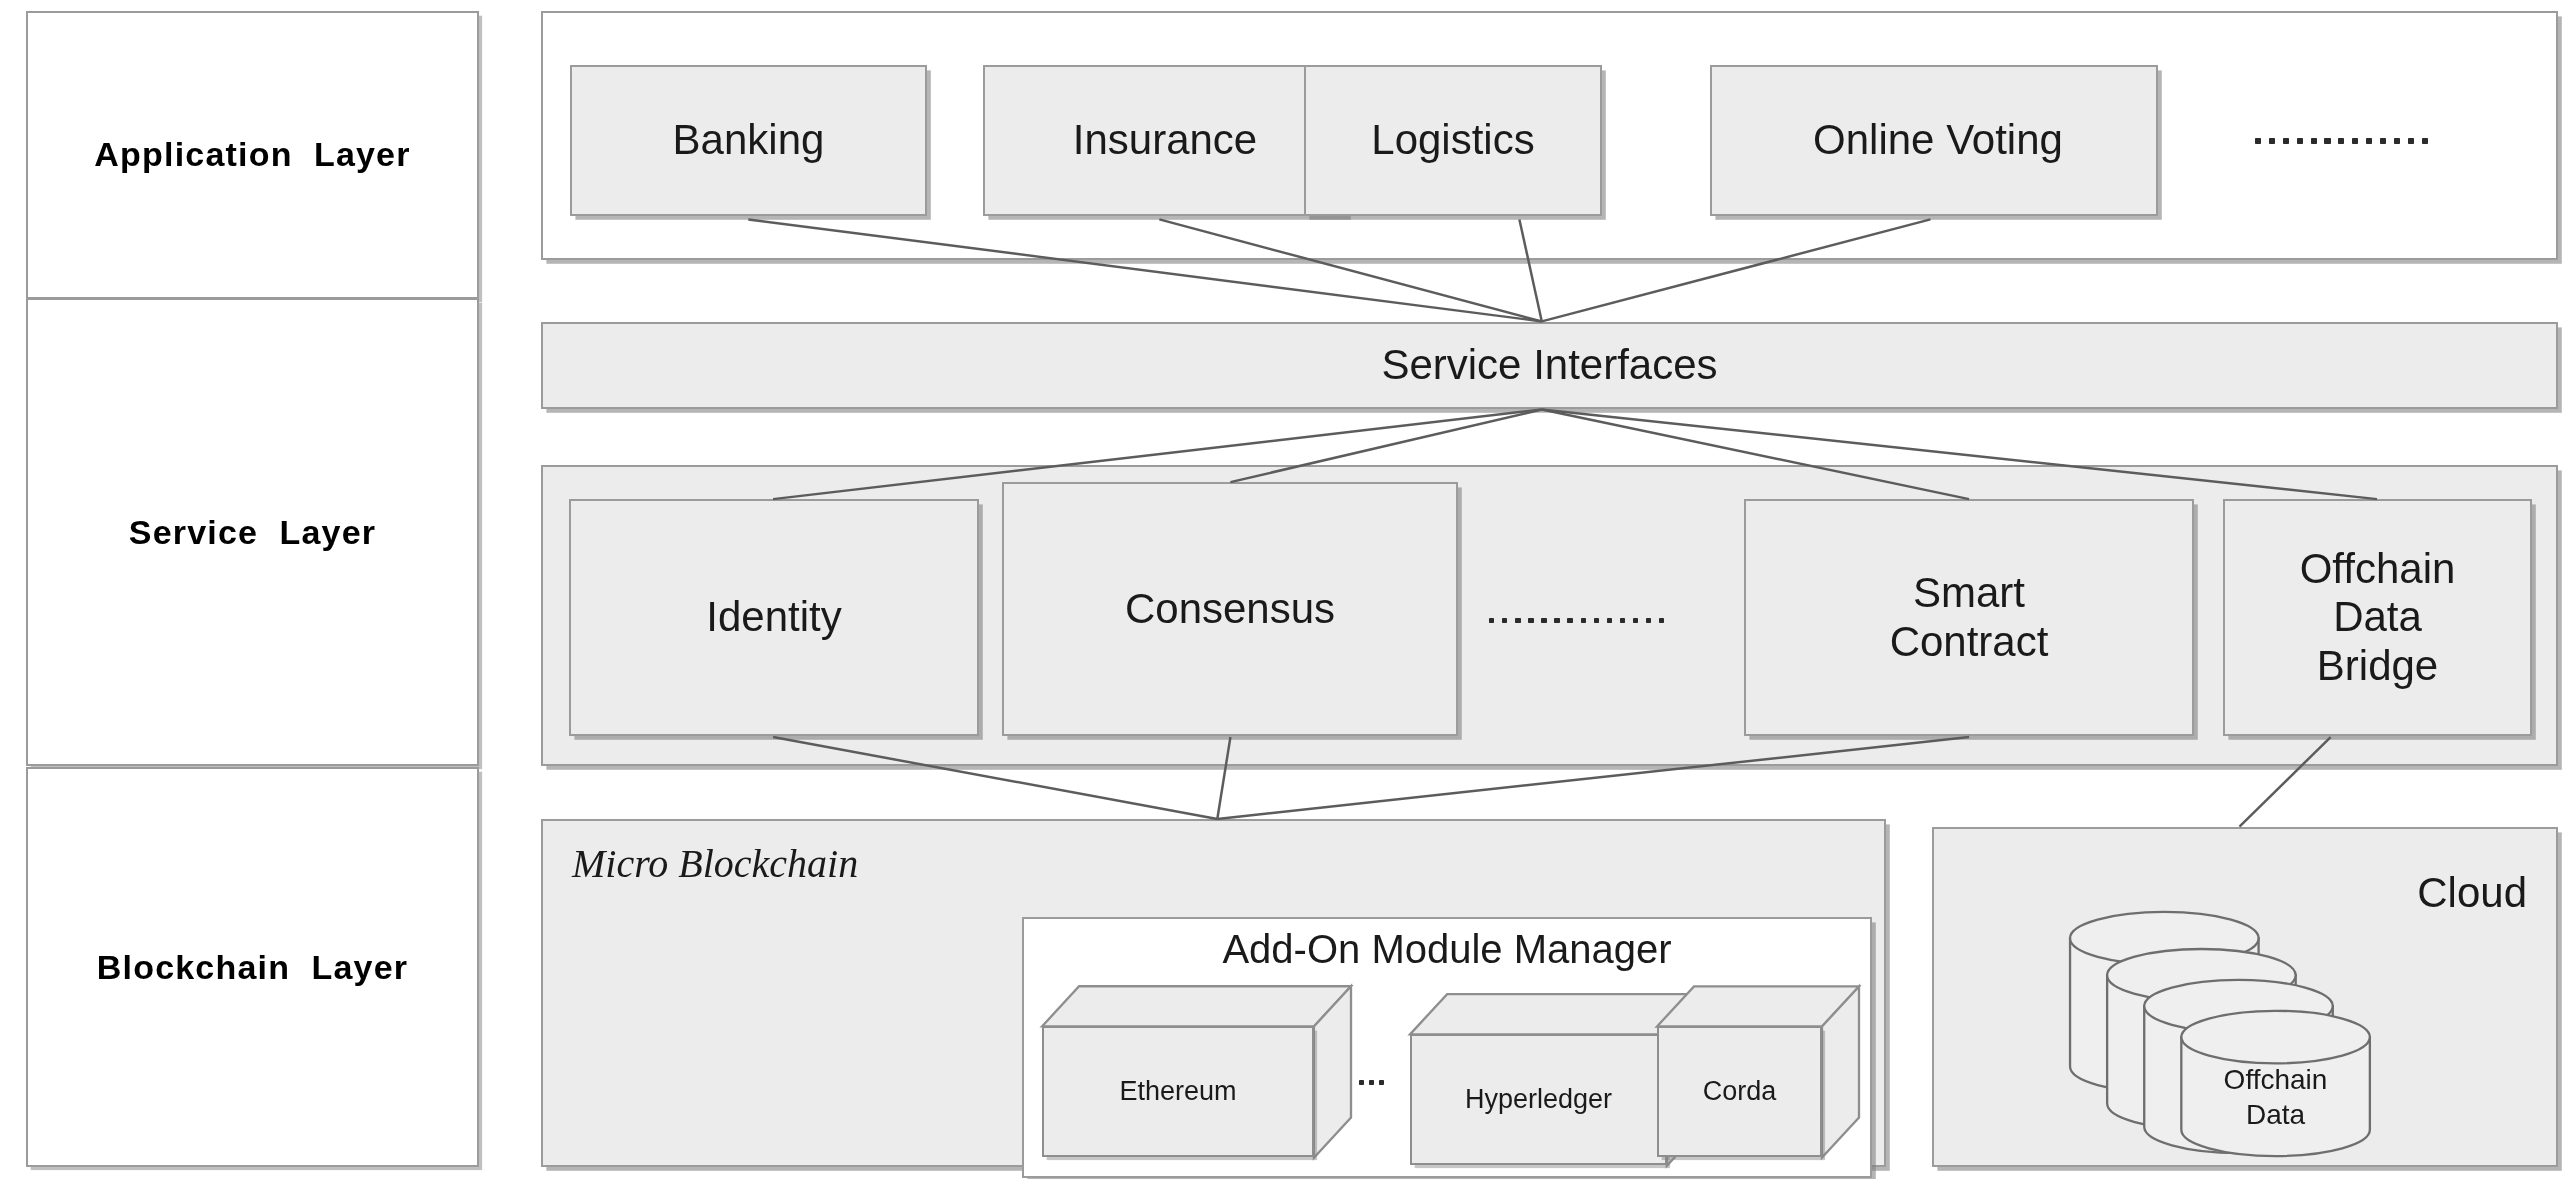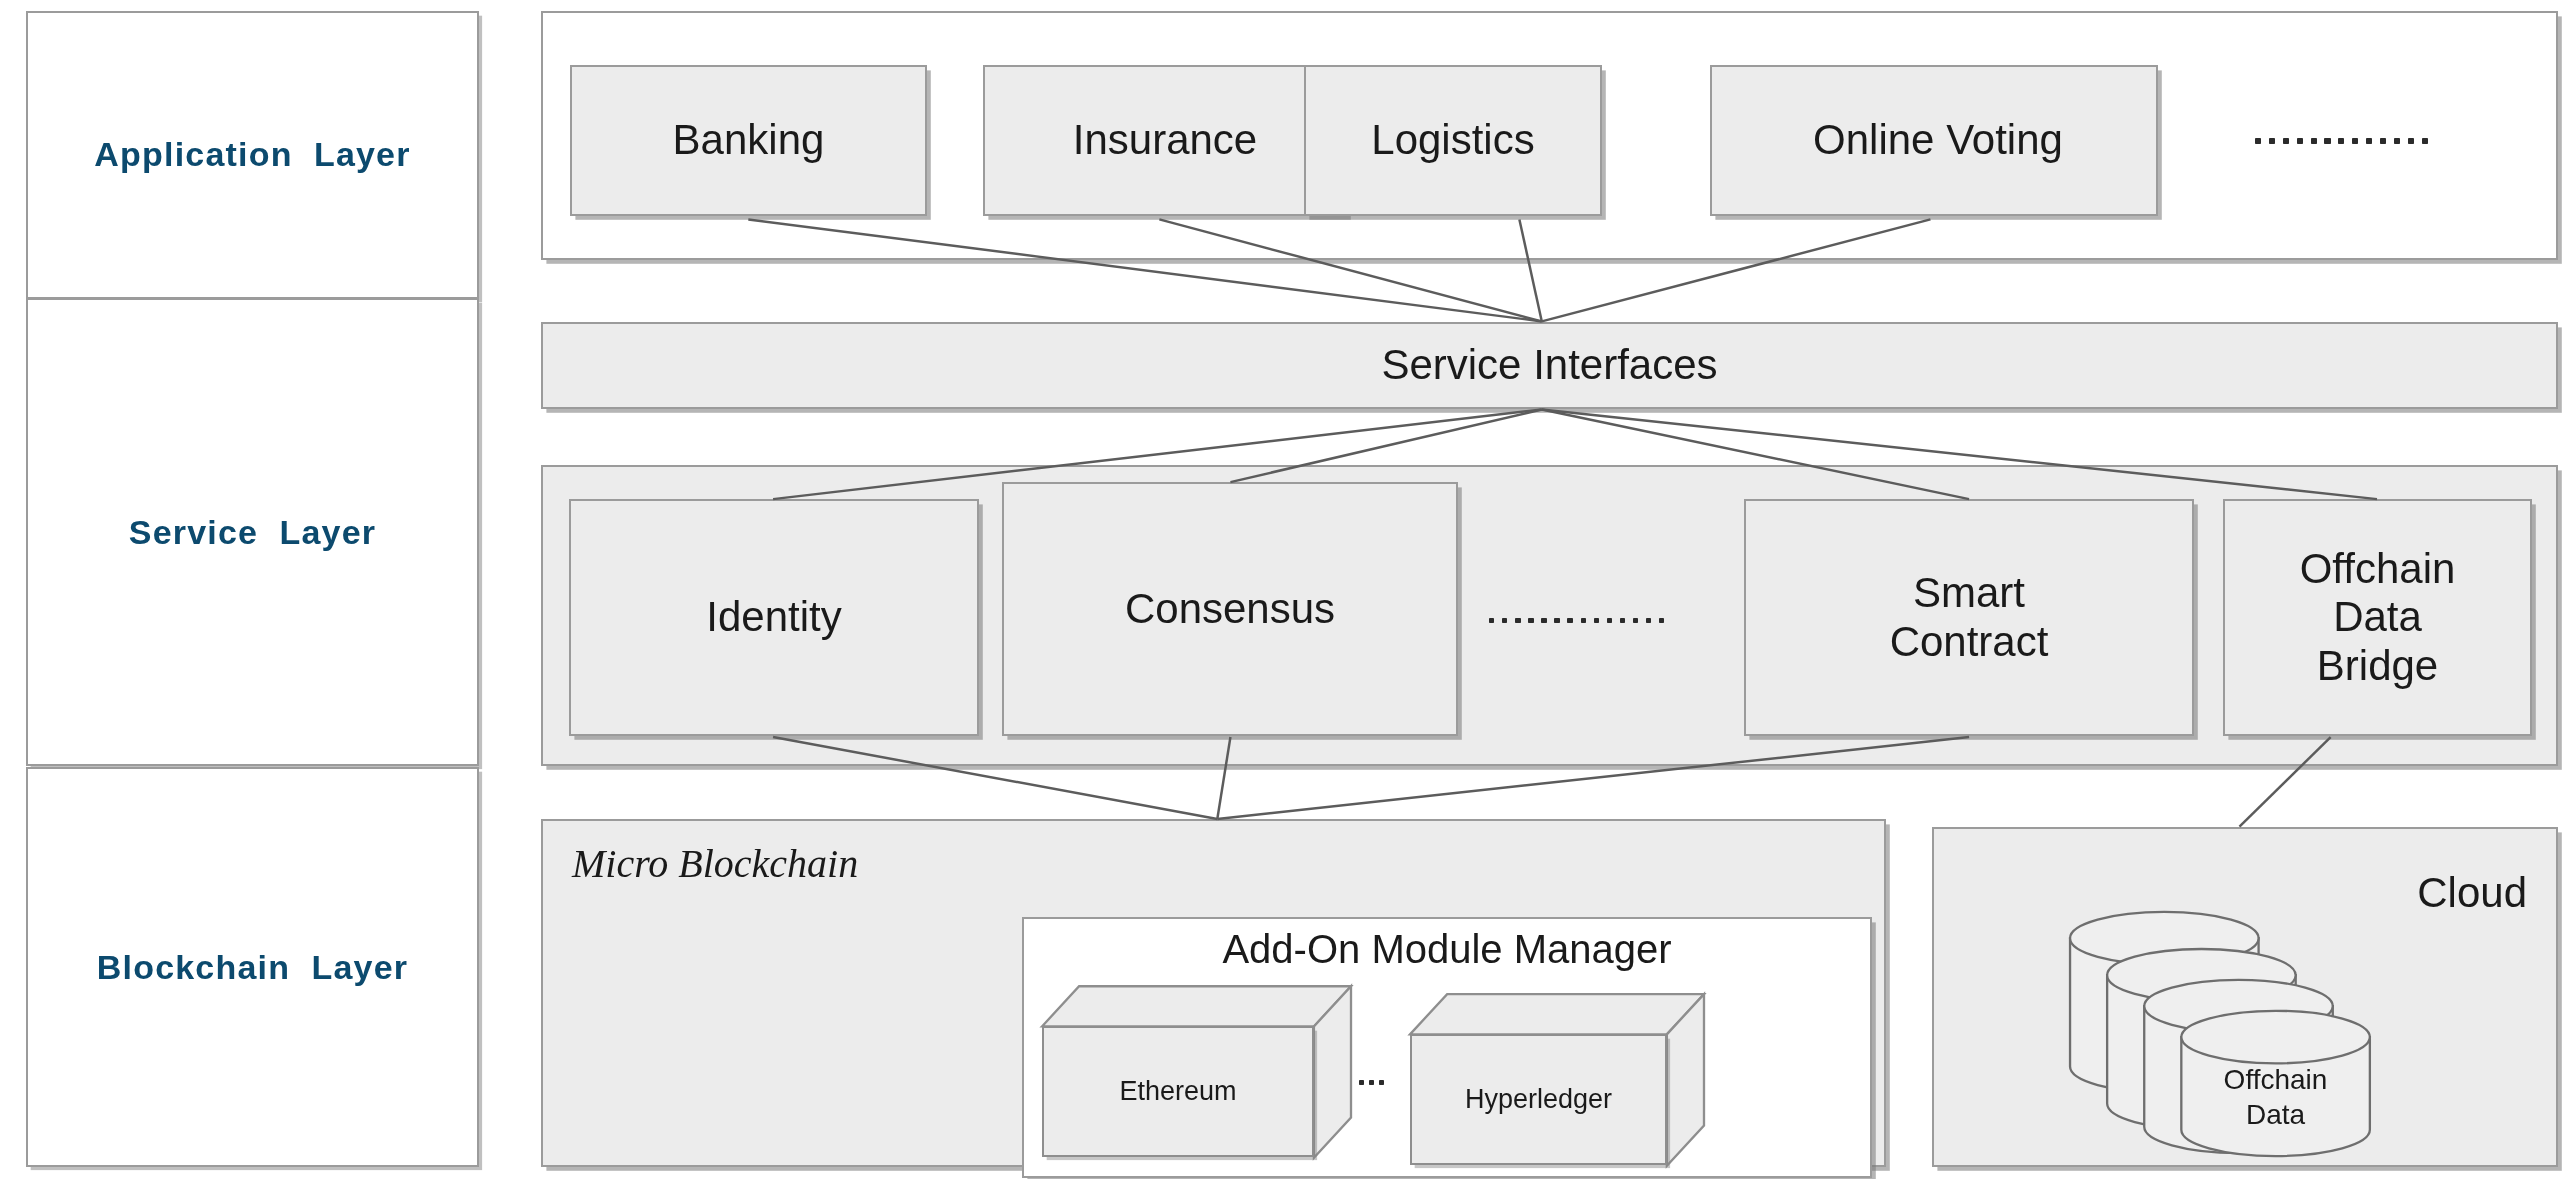--- a/index.html
+++ b/index.html
@@ -32,21 +32,21 @@
   
   .layercell{
     position:absolute;left:26px;
     background:#ffffff;
     border:2.3px solid #9b9b9b;
     box-sizing:border-box;
     box-shadow:3.9px 3.9px 0 -0.8px rgba(130,130,130,0.5);
     display:flex;align-items:center;justify-content:center;
   }
   .layercell span{
-    font-weight:bold;font-size:34px;letter-spacing:1.2px;color:#0c4a6e;
+    font-weight:bold;font-size:34px;letter-spacing:1.2px;color:#000000;
     white-space:pre;
   }
 
   
   #links{position:absolute;left:0;top:0;width:2576px;height:1179px;pointer-events:none;}
   #links line{stroke:#5c5c5c;stroke-width:3.2;}
 
   
   .dots{position:absolute;display:flex;align-items:center;gap:7.7px;}
   .dots i{display:block;width:6.2px;height:6.2px;background:#2b2b2b;border-radius:0.8px;}
@@ -193,20 +193,29 @@
   <div class="cube" style="left:1410px;top:994px;width:294px;height:172px;">
     <svg width="294" height="172" viewBox="0 0 380 222">
       <polygon class="iso" points="0,52 48,0 380,0 332,52"></polygon>
       <polygon class="iso" points="332,52 380,0 380,170 332,222"></polygon>
     </svg>
     <div class="face" style="top:40px;width:257px;height:131px;">
       <span class="lbl">Hyperledger</span>
     </div>
   </div>
 
+  <div class="cube" style="left:1657px;top:986px;width:202px;height:172px;">
+    <svg width="202" height="172" viewBox="0 0 262 222">
+      <polygon class="iso" points="0,52 48,0 262,0 214,52"></polygon>
+      <polygon class="iso" points="214,52 262,0 262,170 214,222"></polygon>
+    </svg>
+    <div class="face" style="top:40px;width:165px;height:131px;">
+      <span class="lbl">Corda</span>
+    </div>
+  </div>
 
   <div class="box" style="left:1932px;top:827px;width:626px;height:340px;"></div>
 
   <div style="position:absolute;left:1932px;top:869px;width:595px;text-align:right;font-size:42px;">
     <span>Cloud</span>
   </div>
 
   <div class="cyl" style="left:2056px;top:898px;width:433px;height:255px;">
     <svg width="433" height="255" viewBox="0 0 560 330">
 

